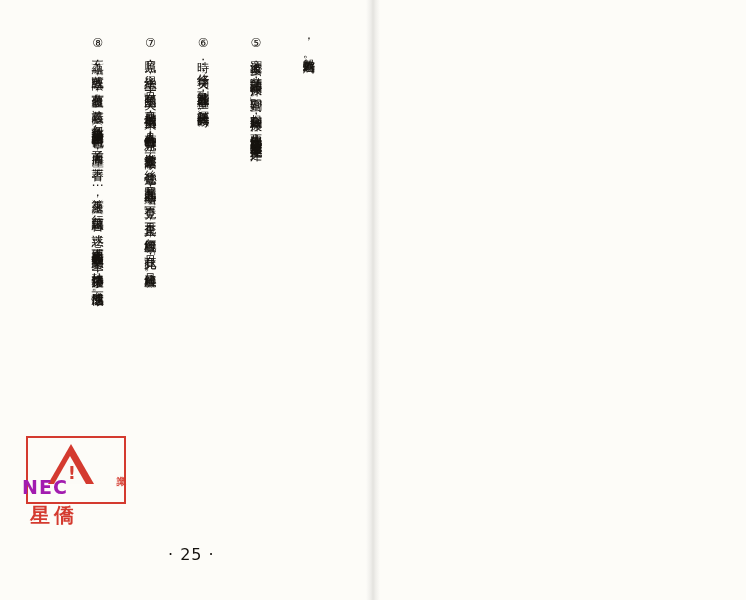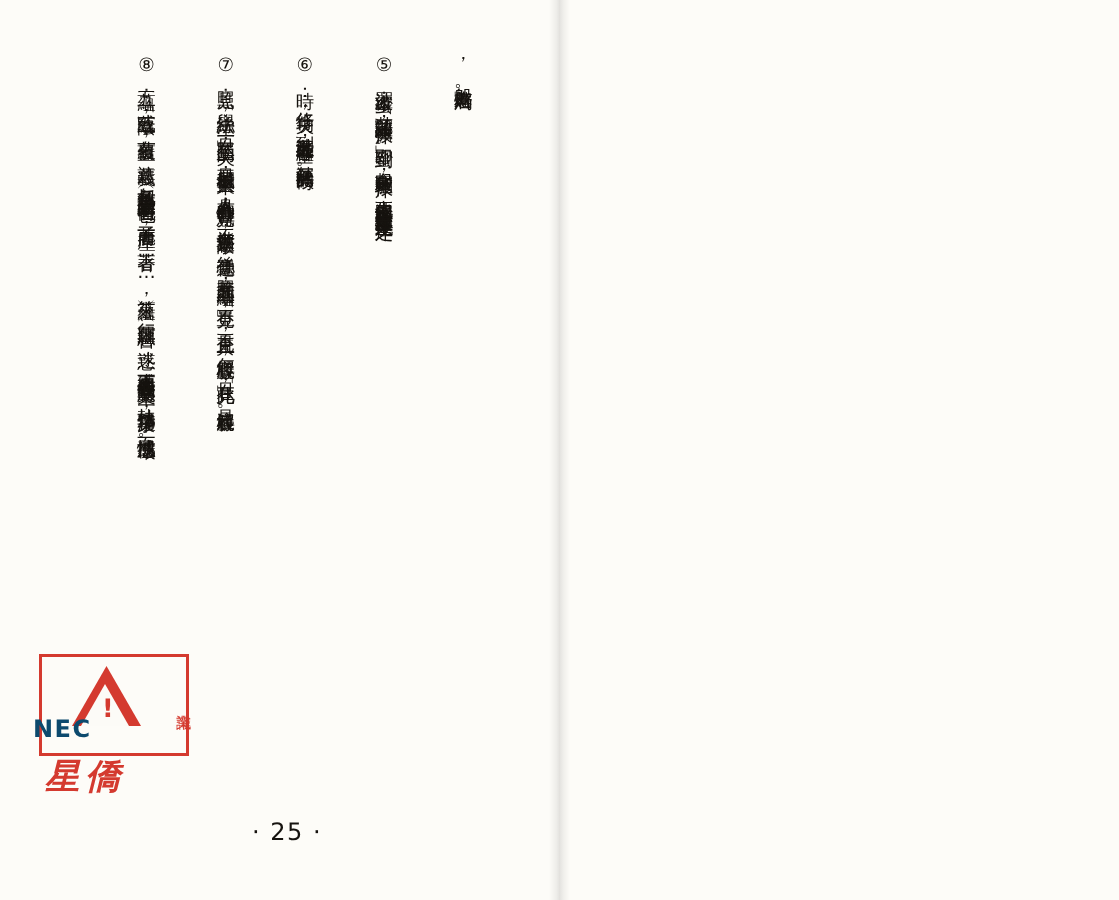--- a/index.html
+++ b/index.html
@@ -127,37 +127,36 @@
     color: #d43a2f;
     font-size: 17px;
     font-weight: bold;
     font-family: "DejaVu Sans", sans-serif;
     z-index: 4;
     line-height: 18px;
   }
   .stamp-text-top {
     position: absolute;
     left: 4px; top: 46px;
-    color: #0c4a6e;
-    font-size: 16px;
+    color: #a21caf;
+    font-size: 19px;
     font-weight: bold;
     letter-spacing: 1px;
     font-family: "DejaVu Sans", sans-serif;
     z-index: 5;
   }
   .stamp-text-bottom {
     position: absolute;
     left: 12px; top: 72px;
     color: #d43a2f;
-    font-size: 23px;
+    font-size: 20px;
     font-weight: bold;
     letter-spacing: 4px;
     font-family: "DejaVu Sans", sans-serif;
     z-index: 5;
-    font-style: italic;
   }
   .stamp-side {
     position: absolute;
     left: 96px; top: 38px;
     color: #d43a2f;
     font-size: 10px;
     writing-mode: vertical-rl;
     text-orientation: upright;
     font-family: "DejaVu Sans", sans-serif;
     z-index: 5;

